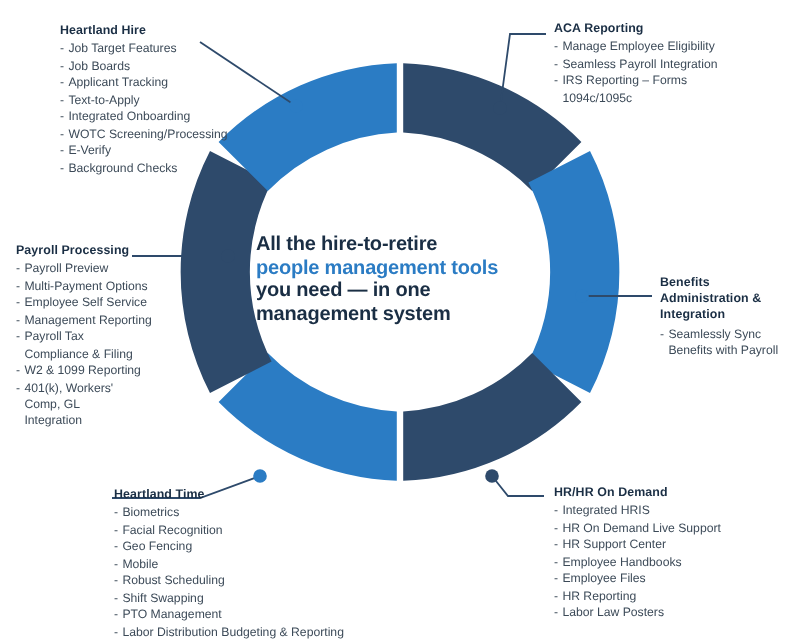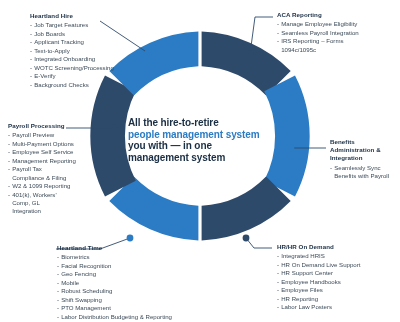--- a/index.html
+++ b/index.html
@@ -65,22 +65,22 @@
       <circle cx="250" cy="54" r="3.4" fill="#2e4a6b"></circle>
       <circle cx="114" cy="128" r="3.4" fill="#2e4a6b"></circle>
       <circle cx="291" cy="148" r="3.4" fill="#2b7cc4"></circle>
       <circle cx="130" cy="238" r="3.4" fill="#2b7cc4"></circle>
       <circle cx="246" cy="238" r="3.4" fill="#2e4a6b"></circle>
     </g>
   </svg>
 
   <div class="centertext">
     <div class="l1">All the hire-to-retire</div>
-    <div class="l2">people management system</div>
-    <div class="l3">you with — in one</div>
+    <div class="l2">people management tools</div>
+    <div class="l3">you need — in one</div>
     <div class="l4">management system</div>
   </div>
 
   <div class="callout" style="left:30px;top:12px;">
     <div class="ctitle">Heartland Hire</div>
     <ul>
       <li><span class="dash">-</span><span>Job Target Features</span></li>
       <li><span class="dash">-</span><span>Job Boards</span></li>
       <li><span class="dash">-</span><span>Applicant Tracking</span></li>
       <li><span class="dash">-</span><span>Text-to-Apply</span></li>

